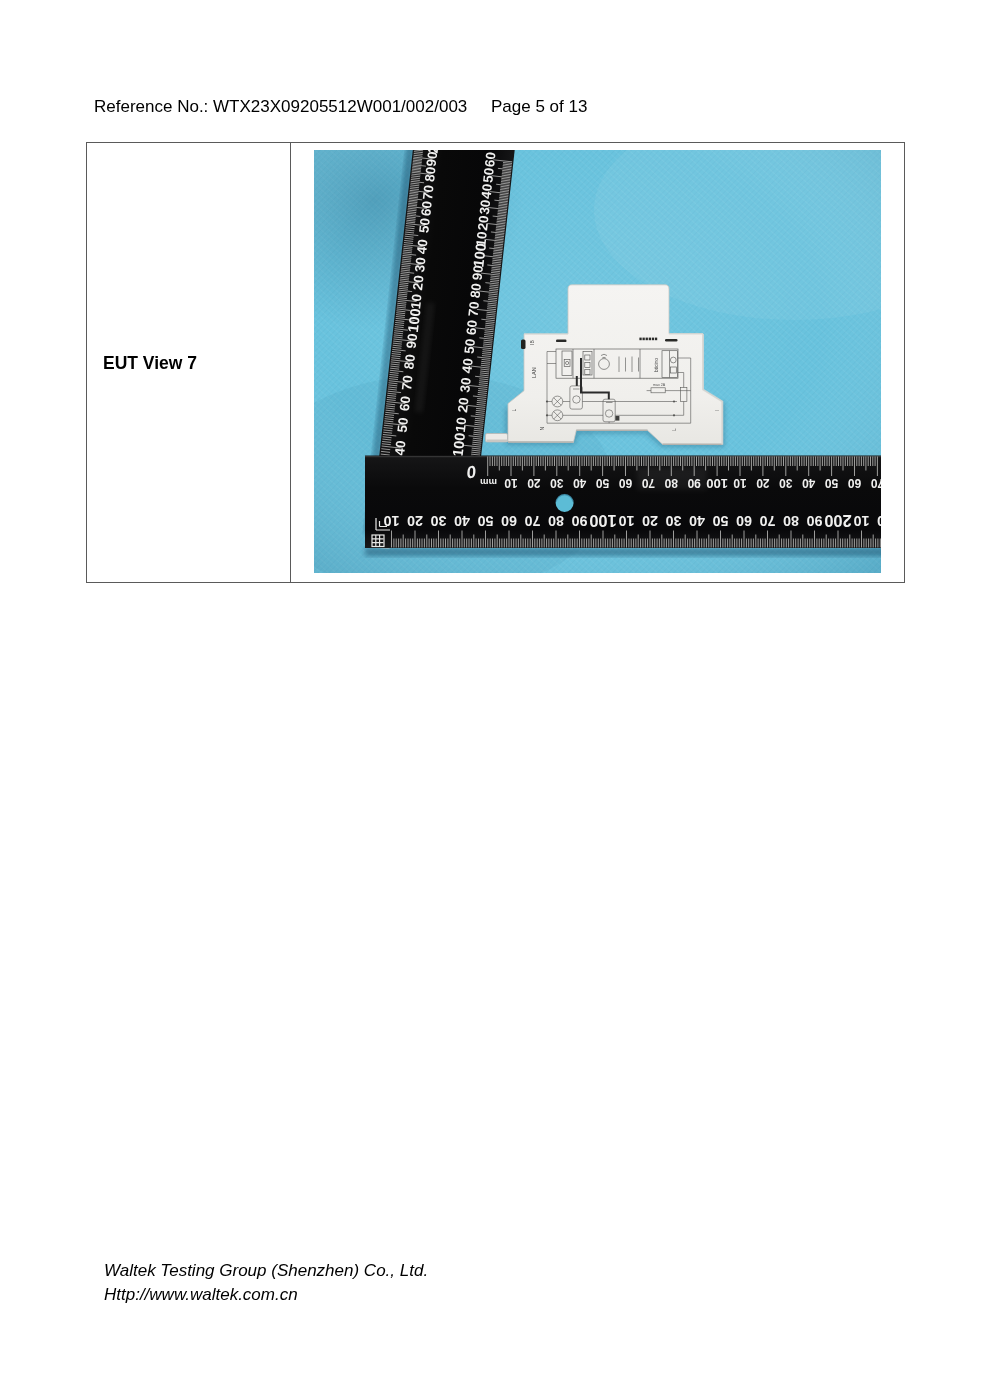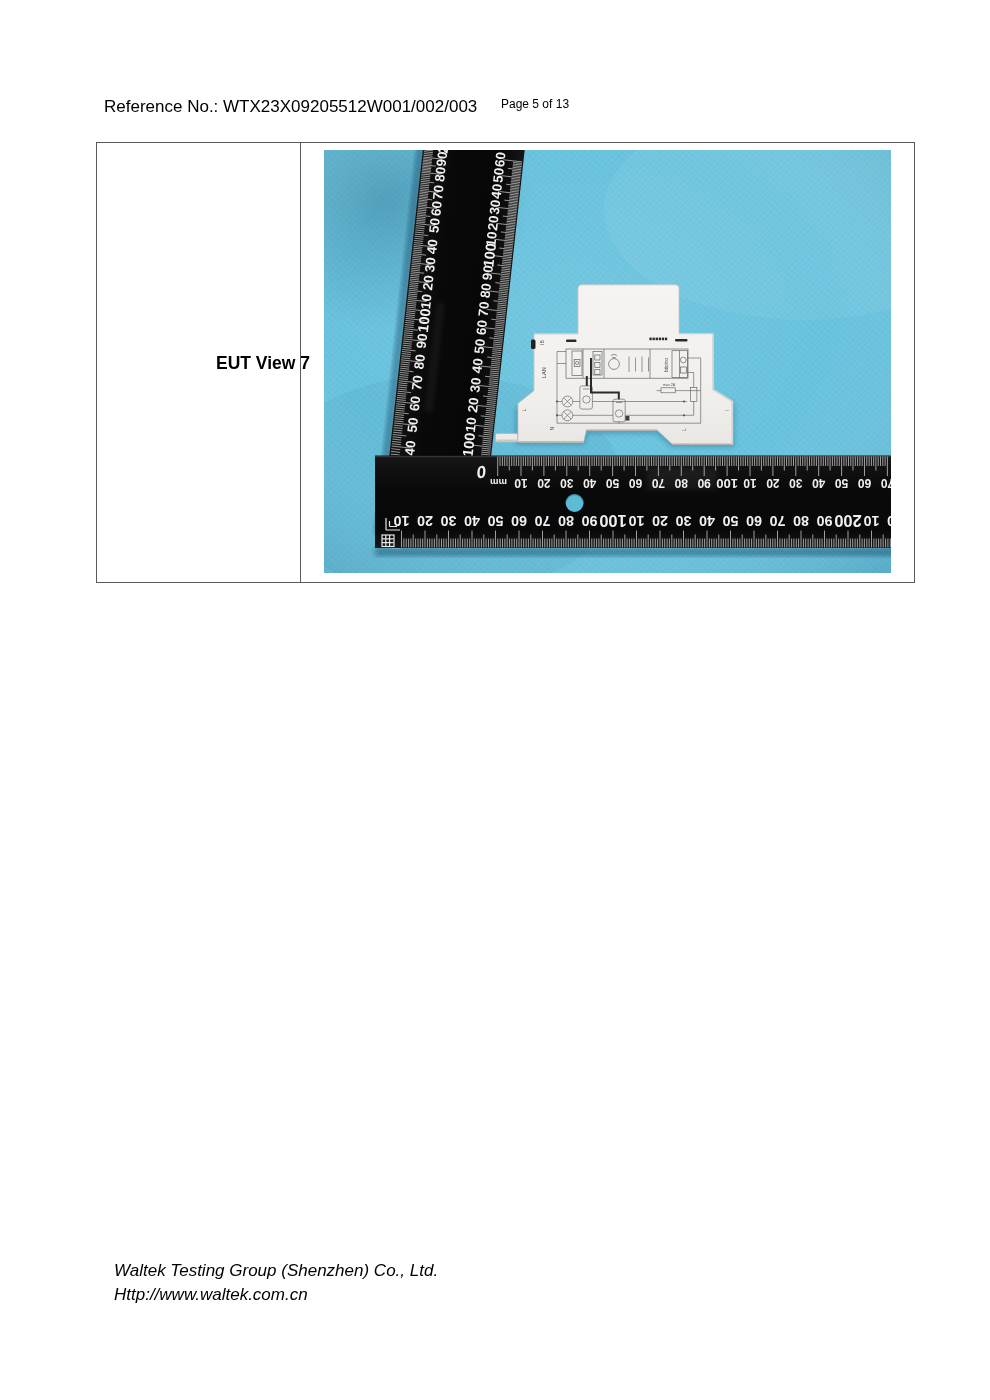--- a/index.html
+++ b/index.html
@@ -1,28 +1,28 @@
 <!DOCTYPE html>
 <html><head><meta charset="utf-8">
 <style>
 html,body{margin:0;padding:0;background:#ffffff;width:990px;height:1400px;overflow:hidden;}
 body{font-family:"Liberation Sans", sans-serif;color:#000;position:relative;}
-.abs{position:absolute;margin-left:10px;}
+.abs{position:absolute;}
 </style></head>
 <body>
 
 <div class="abs" style="left:94px;top:97px;font-size:17px;white-space:pre;">Reference No.: WTX23X09205512W001/002/003</div>
 
-<div class="abs" style="left:491px;top:97px;font-size:12px;">Page 5 of 13</div>
+<div class="abs" style="left:491px;top:97px;font-size:17px;">Page 5 of 13</div>
 
 <div class="abs" style="left:86px;top:142px;width:817px;height:439px;border:1px solid #5a5a5a;"></div>
 
 <div class="abs" style="left:290px;top:142px;width:1px;height:441px;background:#5a5a5a;"></div>
 
-<div class="abs" style="left:97px;top:353px;width:203px;text-align:right;font-size:17.5px;font-weight:bold;">EUT View 7</div>
+<div class="abs" style="left:103px;top:353px;width:203px;text-align:left;font-size:17.5px;font-weight:bold;">EUT View 7</div>
 
 <div class="abs" style="left:314px;top:150px;width:567px;height:423px;overflow:hidden;">
 <svg width="567" height="423" viewBox="0 0 567 423" xmlns="http://www.w3.org/2000/svg">
 <defs>
 <linearGradient id="gV" x1="0" y1="0" x2="1" y2="0">
 <stop offset="0" stop-color="#151516"></stop>
           <stop offset="0.3" stop-color="#090909"></stop>
 <stop offset="0.75" stop-color="#070708"></stop>
           <stop offset="1" stop-color="#161617"></stop>
 </linearGradient>

